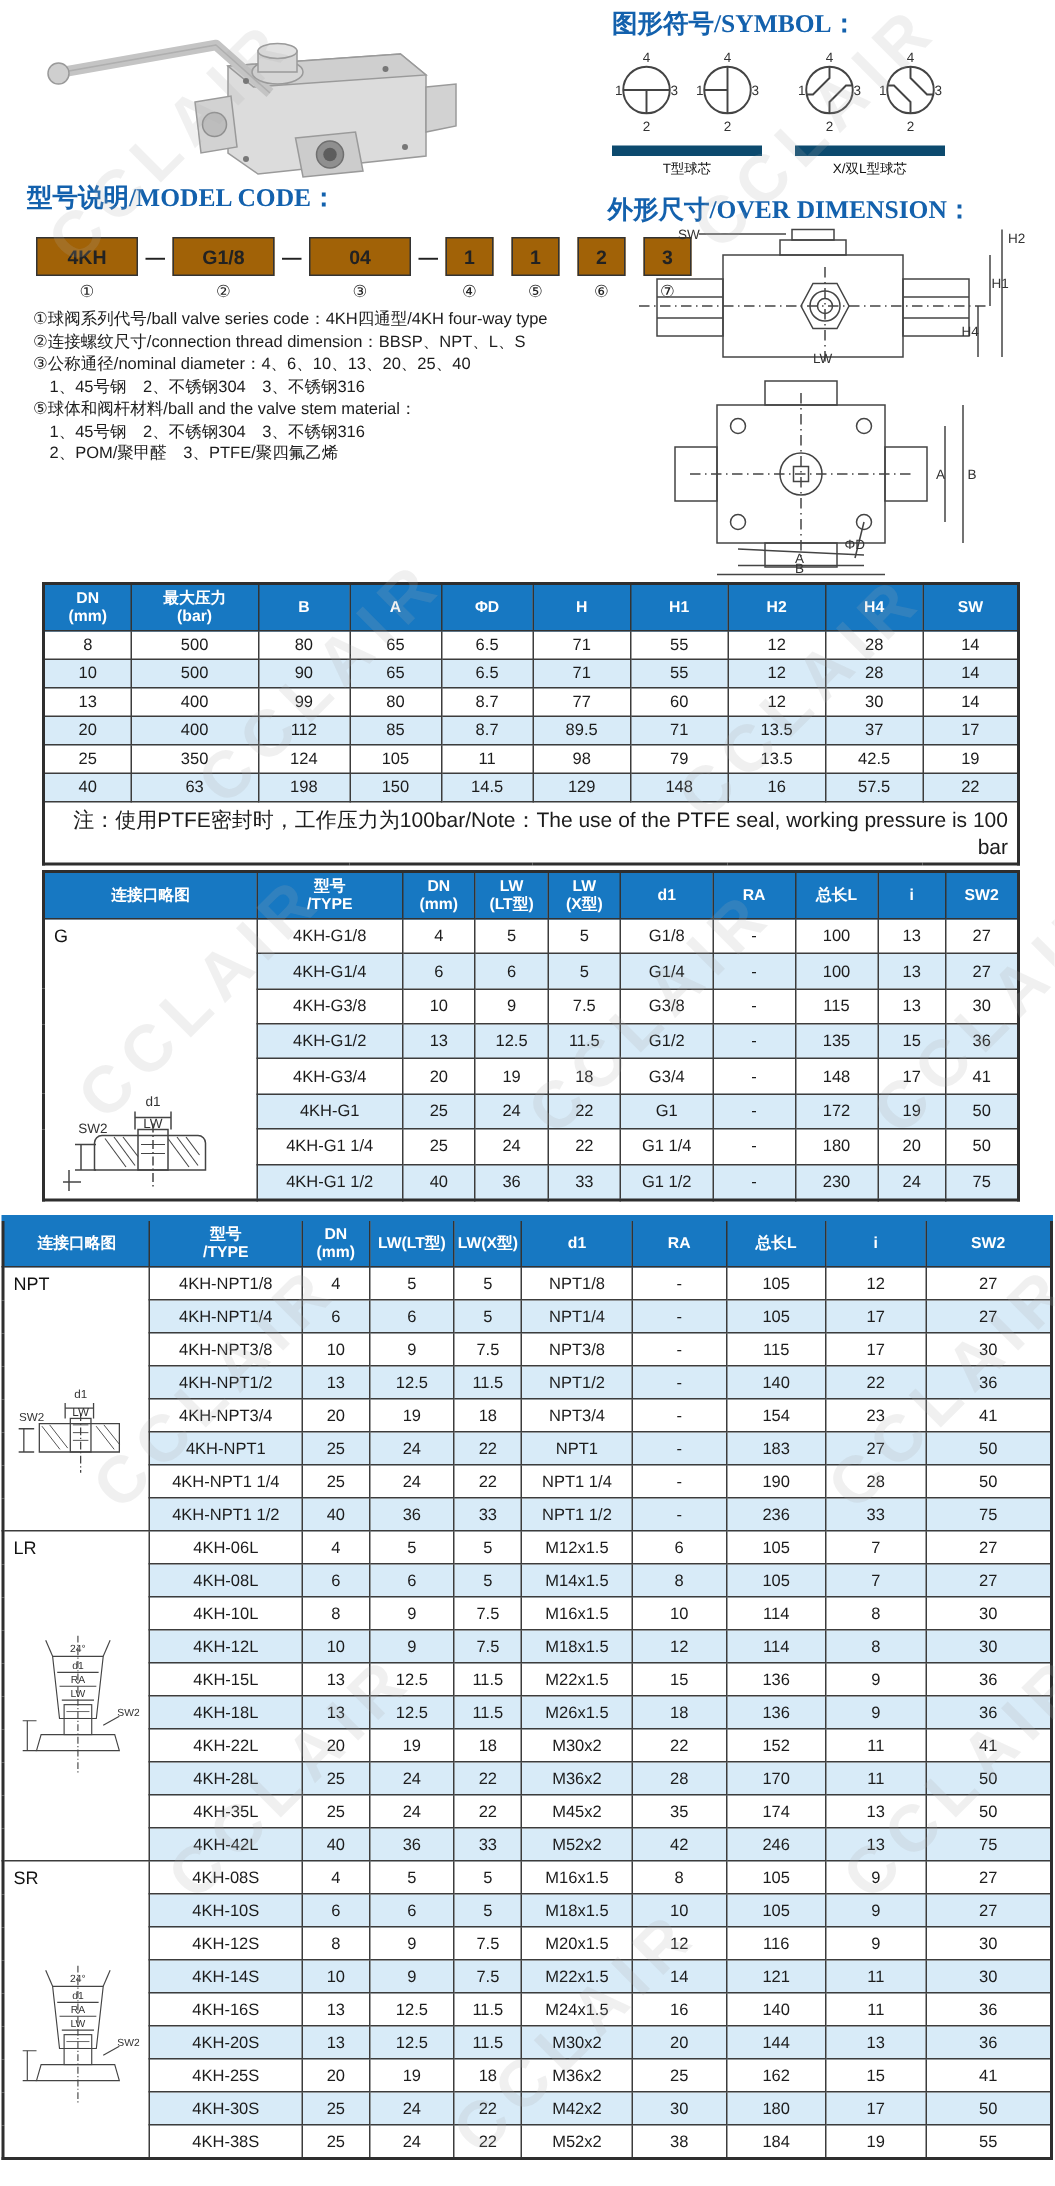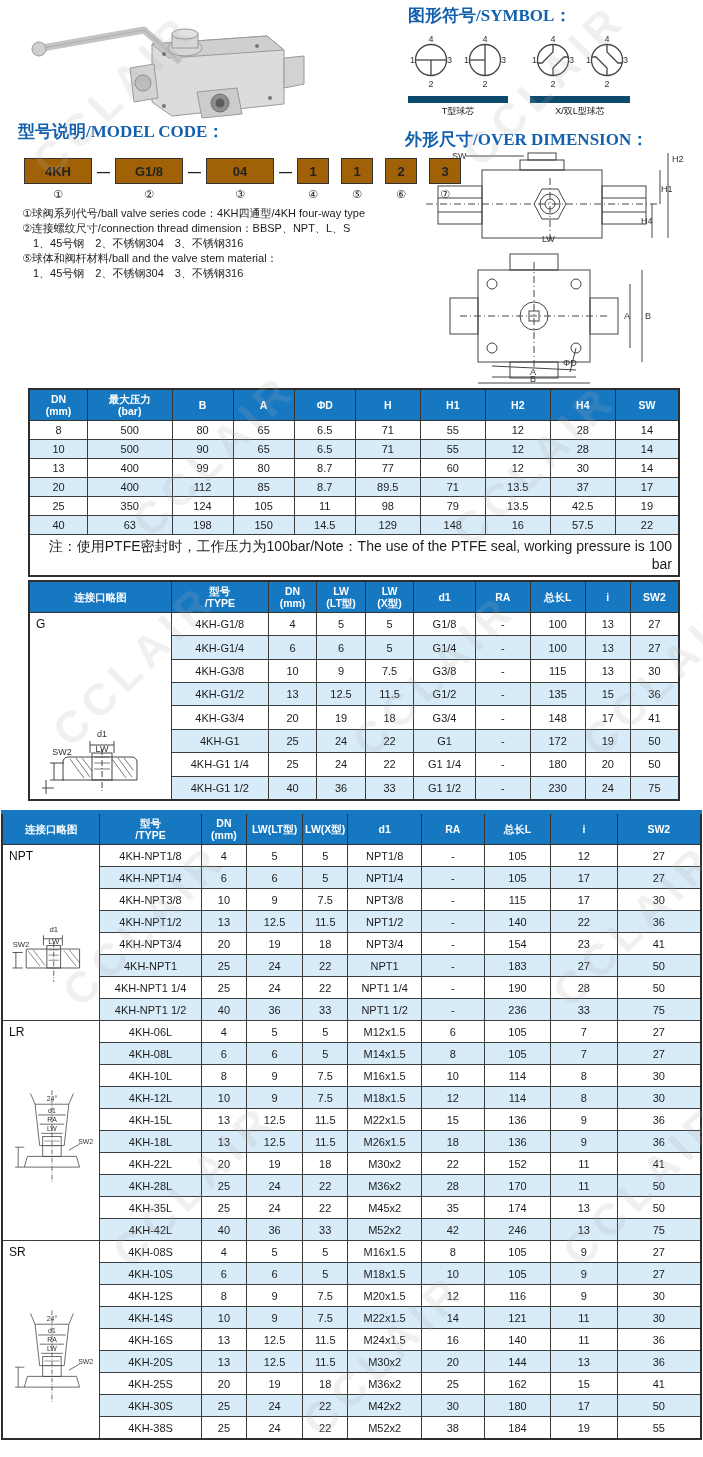--- a/index.html
+++ b/index.html
@@ -169,23 +169,25 @@
         </div>
         <div class="mc-gap"></div>
         <div class="mc-col">
           <div class="mc-box small">3</div>
           <div class="mc-idx">⑦</div>
         </div>
       </div>
     <div class="notes" id="mc-notes">
         <div>①球阀系列代号/ball valve series code：4KH四通型/4KH four-way type</div>
         <div>②连接螺纹尺寸/connection thread dimension：BBSP、NPT、L、S</div>
+        <div>③公称通径/nominal diameter：4、6、10、13、20、25、40</div>
         <div>　1、45号钢　2、不锈钢304　3、不锈钢316</div>
         <div>⑤球体和阀杆材料/ball and the valve stem material：</div>
         <div>　1、45号钢　2、不锈钢304　3、不锈钢316</div>
+        <div>　2、POM/聚甲醛　3、PTFE/聚四氟乙烯</div>
       </div>
 
     <div class="sec-title" style="left:405px;top:128px;">外形尺寸/OVER DIMENSION：</div>
 
     <svg style="position:absolute;left:420px;top:148px;" width="278" height="96" viewBox="0 0 278 96">
       <g stroke="#444" fill="none" stroke-width="1">
         <rect x="62" y="22" width="120" height="68" fill="#fff"></rect>
         <rect x="100" y="12" width="44" height="10"></rect>
         <rect x="108" y="5" width="28" height="7"></rect>
         <rect x="18" y="38" width="44" height="38"></rect>

